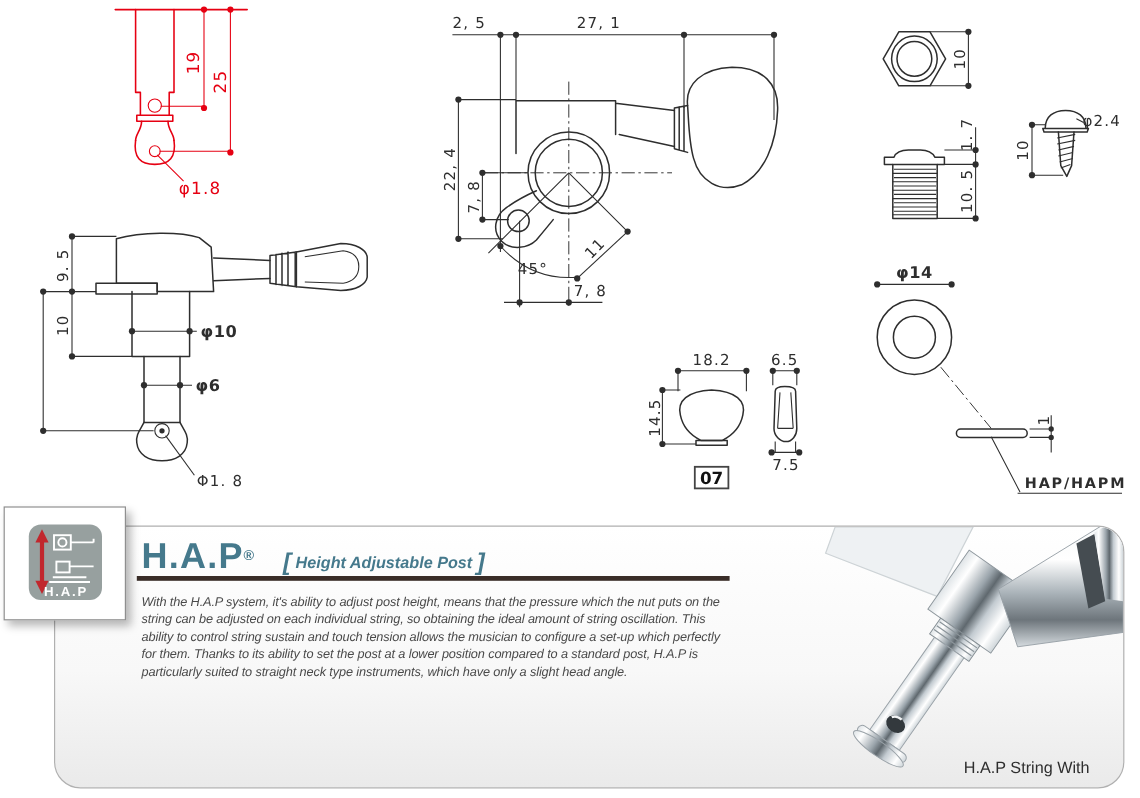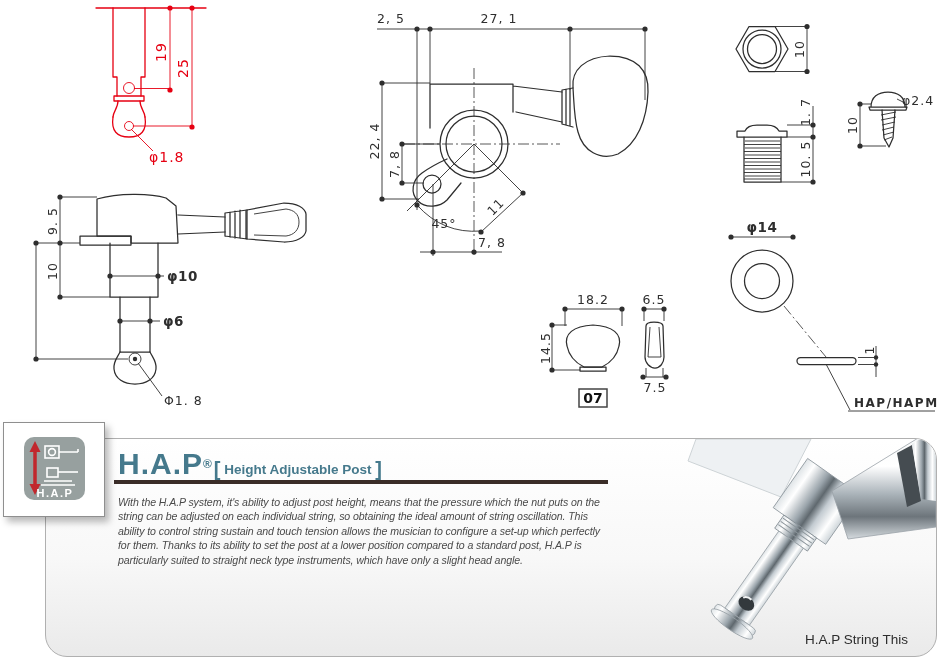--- a/index.html
+++ b/index.html
@@ -18,21 +18,21 @@
   .red-dt{fill:#e60012;stroke:none;}
   text.rt{font-family:"DejaVu Sans", sans-serif;font-size:14px;fill:#e60012;letter-spacing:1px;}
   
   #hap-panel{position:absolute;left:45px;top:438px;width:890px;height:217px;
     border:1.5px solid #b0b0b0;border-radius:22px;
     background:linear-gradient(180deg,#ffffff 0%,#f8f8f8 55%,#eaeaea 100%);
     overflow:hidden;}
   #hap-title-row{position:absolute;left:72px;top:8px;white-space:nowrap;}
   #hap-title{font-size:30px;font-weight:bold;color:#45798c;letter-spacing:1px;}
   #hap-reg{font-size:12px;font-weight:bold;color:#45798c;vertical-align:super;}
-  #hap-sub{font-size:13.5px;font-weight:bold;color:#45798c;margin-left:2px;}
+  #hap-sub{font-size:13.5px;font-weight:bold;color:#45798c;margin-left:24px;font-style:italic;}
   .brk{font-size:20px;font-weight:bold;color:#45798c;vertical-align:-2px;}
   #hap-rule{position:absolute;left:68px;top:41px;width:494px;height:3.5px;background:#3a2d28;}
   #hap-body{position:absolute;left:72px;top:56px;width:500px;
     font-size:10.6px;line-height:14.4px;color:#4a4a4a;white-space:pre-line;letter-spacing:-0.1px;font-style:italic;}
   #hap-caption{position:absolute;right:28px;bottom:9px;font-size:13.5px;color:#2e2e2e;}
   #photo-wrap{position:absolute;right:0;top:0;width:300px;height:217px;}
   
   #icon-box{position:absolute;left:3px;top:422px;width:100px;height:93px;background:#ffffff;
     border:1.5px solid #8f8f8f;box-shadow:4px 5px 7px rgba(0,0,0,0.28);}
 </style>
@@ -257,21 +257,21 @@
         <polygon points="261,14 276,6 285,62 271,68" fill="#454c51"></polygon>
         <polygon points="276,5 300,-10 300,62 285,60" fill="url(#chromeV)"></polygon>
       </svg>
     </div>
 
     <div id="hap-body">With the H.A.P system, it's ability to adjust post height, means that the pressure which the nut puts on the
 string can be adjusted on each individual string, so obtaining the ideal amount of string oscillation. This
 ability to control string sustain and touch tension allows the musician to configure a set-up which perfectly
 for them. Thanks to its ability to set the post at a lower position compared to a standard post, H.A.P is
 particularly suited to straight neck type instruments, which have only a slight head angle.</div>
-    <div id="hap-caption">H.A.P String This</div>
+    <div id="hap-caption">H.A.P String With</div>
   </div>
 
   <div id="icon-box">
     <svg width="100" height="93" viewBox="0 0 100 93">
       <rect x="20" y="14" width="61" height="63" rx="10" fill="#97a09f"></rect>
       <g>
         <line x1="31" y1="27" x2="31" y2="63" stroke="#c1272d" stroke-width="3.5"></line>
         <polygon points="31,18 25.5,29 36.5,29" fill="#c1272d"></polygon>
         <polygon points="31,72 25.5,61 36.5,61" fill="#c1272d"></polygon>
       </g>

